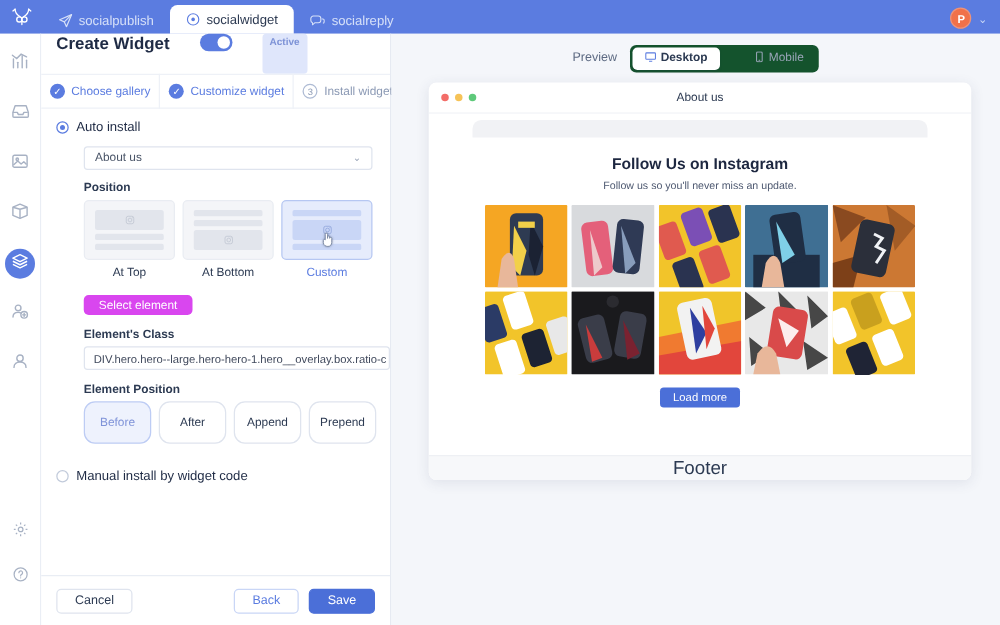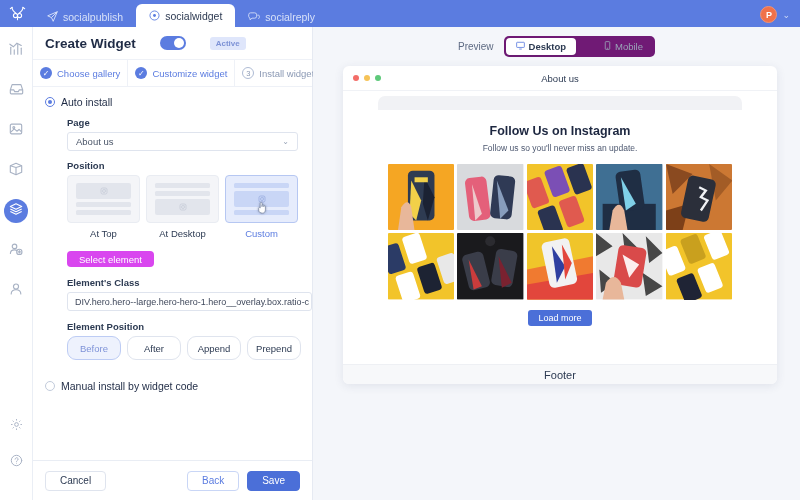--- a/index.html
+++ b/index.html
@@ -62,21 +62,21 @@
   }
   .rail-bottom .rail-icon { margin-bottom: 12px; }
 
   
   .panel {
     position: absolute; top: 27px; left: 33px; width: 280px; height: 473px;
     background: #ffffff; border-right: 1px solid #e6eaf2;
     display: flex; flex-direction: column;
   }
   .panel-head {
-    height: 32px; display: flex; align-items: center; gap: 24px;
+    height: 32px; display: flex; gap: 24px;
     padding: 0 0 0 12px;
   }
   .panel-title { font-size: 13.5px; font-weight: 700; color: #1f2b45; }
   .toggle {
     width: 26px; height: 14px; border-radius: 8px; background: #5b7ce0;
     position: relative; cursor: pointer; flex: none;
   }
   .toggle::after {
     content: ""; position: absolute; right: 2px; top: 2px;
     width: 10px; height: 10px; border-radius: 50%; background: #fff;
@@ -172,21 +172,21 @@
     padding: 0 7px; font-size: 9px; color: #40495c; background: #fff;
     font-family: inherit; white-space: nowrap; overflow: hidden;
     display: flex; align-items: center; cursor: text;
   }
   .sublabel {
     font-size: 9.5px; font-weight: 700; color: #2c3a52;
     margin: 10px 0 4px 0;
   }
   .chips { display: flex; gap: 6px; }
   .chip {
-    height: 24px; min-width: 54px; padding: 0 11px; border-radius: 9px;
+    height: 34px; min-width: 54px; padding: 0 11px; border-radius: 9px;
     border: 1px solid #dfe4ee; background: #fff; font-size: 9.5px;
     color: #2c3a52; display: flex; align-items: center;
     justify-content: center; cursor: pointer; font-family: inherit;
   }
   .chip.sel { background: #eef2fd; border-color: #bdccf4; color: #7f93d8; }
 
   .manual-row { margin-top: 20px; }
 
   .panel-foot {
     height: 40px; border-top: 1px solid #e9edf4;
@@ -206,21 +206,21 @@
   .preview-area {
     position: absolute; top: 27px; left: 313px; width: 487px; height: 473px;
     background: #f4f6fa;
   }
   .preview-bar {
     display: flex; align-items: center; justify-content: center;
     gap: 10px; height: 39px;
   }
   .preview-label { font-size: 10px; color: #5d6a82; }
   .seg {
-    display: flex; background: #701a75; border-radius: 5px; padding: 2px;
+    display: flex; background: #14532d; border-radius: 5px; padding: 2px;
     gap: 18px;
   }
   .seg-item {
     display: flex; align-items: center; gap: 4px; padding: 3px 10px;
     font-size: 9.5px; color: #9aa5b8; border-radius: 4px; cursor: pointer;
   }
   .seg-item.on {
     background: #ffffff; color: #2c3a52; font-weight: 600;
     box-shadow: 0 1px 2px rgba(40,50,80,.12);
   }
@@ -264,21 +264,21 @@
   }
   .cell > svg { position: absolute; inset: 0; width: 100%; height: 100%; }
   .loadmore {
     display: block; margin: 10px auto 0 auto; background: #4b6fd8;
     color: #fff; border: none; border-radius: 3px; font-size: 9px;
     height: 16px; padding: 0 10px; cursor: pointer; font-family: inherit;
   }
   .footer-strip {
     height: 20px; background: #f7f8fa; border-top: 1px solid #eef0f4;
     display: flex; align-items: center; justify-content: center;
-    font-size: 11px; color: #2c3a52;
+    font-size: 15px; color: #2c3a52;
   }
 </style>
 </head>
 <body>
 
 <div id="app">
 
   <div class="topnav">
     <div class="brand-logo">
       <svg width="17" height="15" viewBox="0 0 24 22" fill="none" stroke="currentColor" stroke-width="1.6" stroke-linecap="round">
@@ -440,21 +440,20 @@
     </div>
 
     <div class="panel-body">
 
       <div class="radio-row">
         <span class="radio on"></span>
         <span class="radio-label">Auto install</span>
       </div>
 
       <div class="field-group">
-        <div class="field-label">Page</div>
         <div class="select">
           <span>About us</span>
           <span class="chev">⌄</span>
         </div>
 
         <div class="field-label" style="margin-top:9px">Position</div>
 
         <div class="pos-cards">
           <div class="pos-card">
             <div class="pos-thumb">
@@ -476,21 +475,21 @@
               <div class="bar"></div>
               <div class="bar"></div>
               <div class="imgbox">
                 <svg width="8" height="8" viewBox="0 0 16 16" fill="none" stroke="currentColor" stroke-width="1.4">
                     <rect x="2" y="2" width="12" height="12" rx="3"></rect>
                     <circle cx="8" cy="8" r="3"></circle>
                     <circle cx="11.8" cy="4.3" r=".8" fill="currentColor" stroke="none"></circle>
                   </svg>
               </div>
             </div>
-            <div class="pos-name">At Desktop</div>
+            <div class="pos-name">At Bottom</div>
           </div>
 
           <div class="pos-card sel">
             <div class="pos-thumb">
               <div class="bar"></div>
               <div class="imgbox">
                 <svg width="8" height="8" viewBox="0 0 16 16" fill="none" stroke="currentColor" stroke-width="1.4">
                     <rect x="2" y="2" width="12" height="12" rx="3"></rect>
                     <circle cx="8" cy="8" r="3"></circle>
                     <circle cx="11.8" cy="4.3" r=".8" fill="currentColor" stroke="none"></circle>

